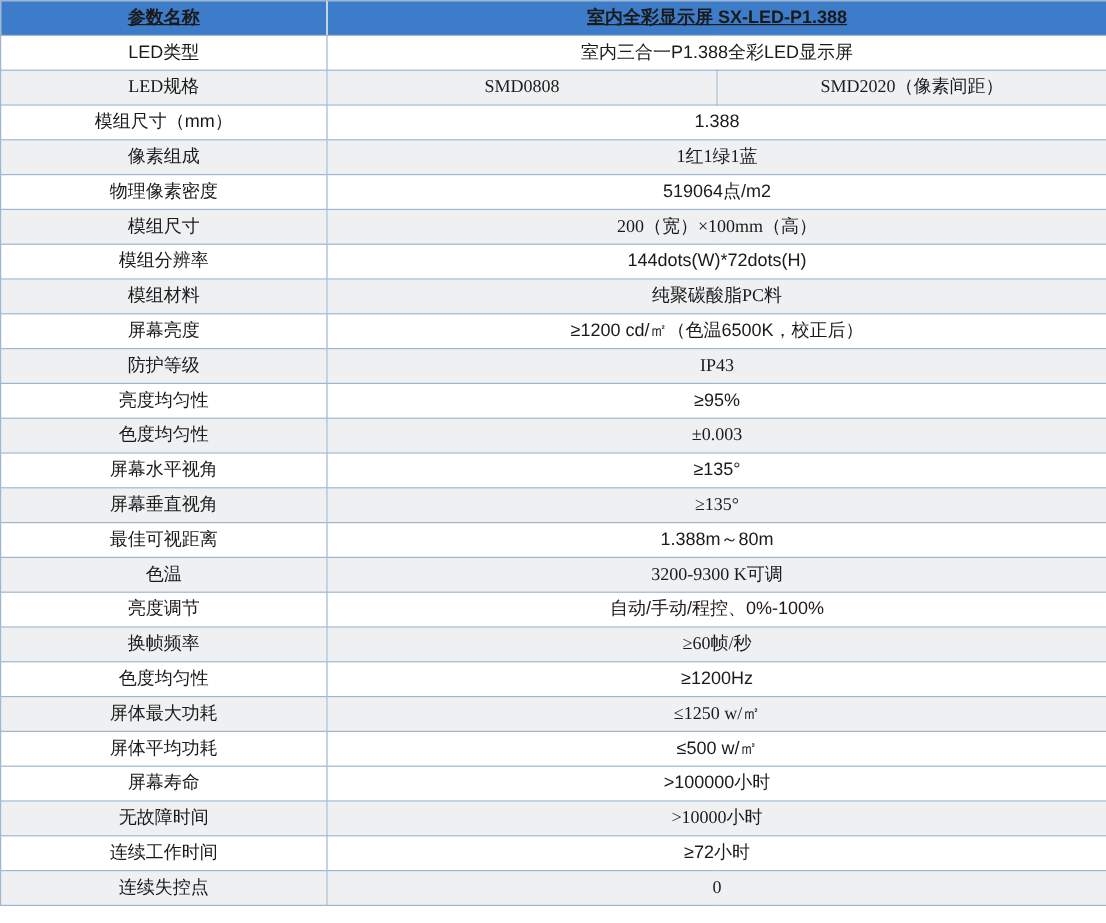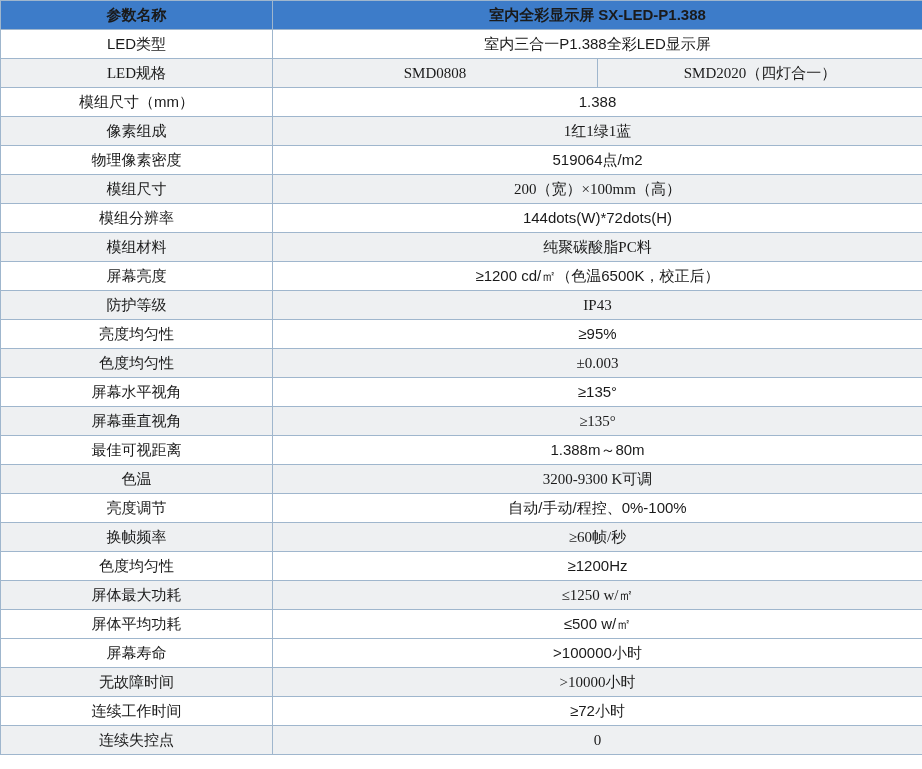--- a/index.html
+++ b/index.html
@@ -33,20 +33,21 @@
     overflow: hidden;
   }
   thead th {
     background: #3d7cc9;
     color: #ffffff;
     font-weight: bold;
     font-size: 17px;
     height: 37px;
     line-height: 37px;
     border: 1px solid #3d7cc9;
+    text-decoration: underline;
   }
   tbody tr.odd td {
     background: #ffffff;
   }
   tbody tr.even td {
     background: #eef0f2;
     font-family: Liberation Serif, serif;
   }
   tbody td.label-cell {
     font-size: 15px;
@@ -71,21 +72,21 @@
     </tr>
   </thead>
   <tbody id="table-body">
       <tr class="odd">
         <td class="label-cell">LED类型</td>
         <td class="value-cell" colspan="2">室内三合一P1.388全彩LED显示屏</td>
       </tr>
       <tr class="even">
         <td class="label-cell">LED规格</td>
         <td class="value-cell">SMD0808</td>
-        <td class="value-cell">SMD2020（四灯合一）</td>
+        <td class="value-cell">SMD2020（像素间距）</td>
       </tr>
       <tr class="odd">
         <td class="label-cell">模组尺寸（mm）</td>
         <td class="value-cell" colspan="2">1.388</td>
       </tr>
       <tr class="even">
         <td class="label-cell">像素组成</td>
         <td class="value-cell" colspan="2">1红1绿1蓝</td>
       </tr>
       <tr class="odd">

